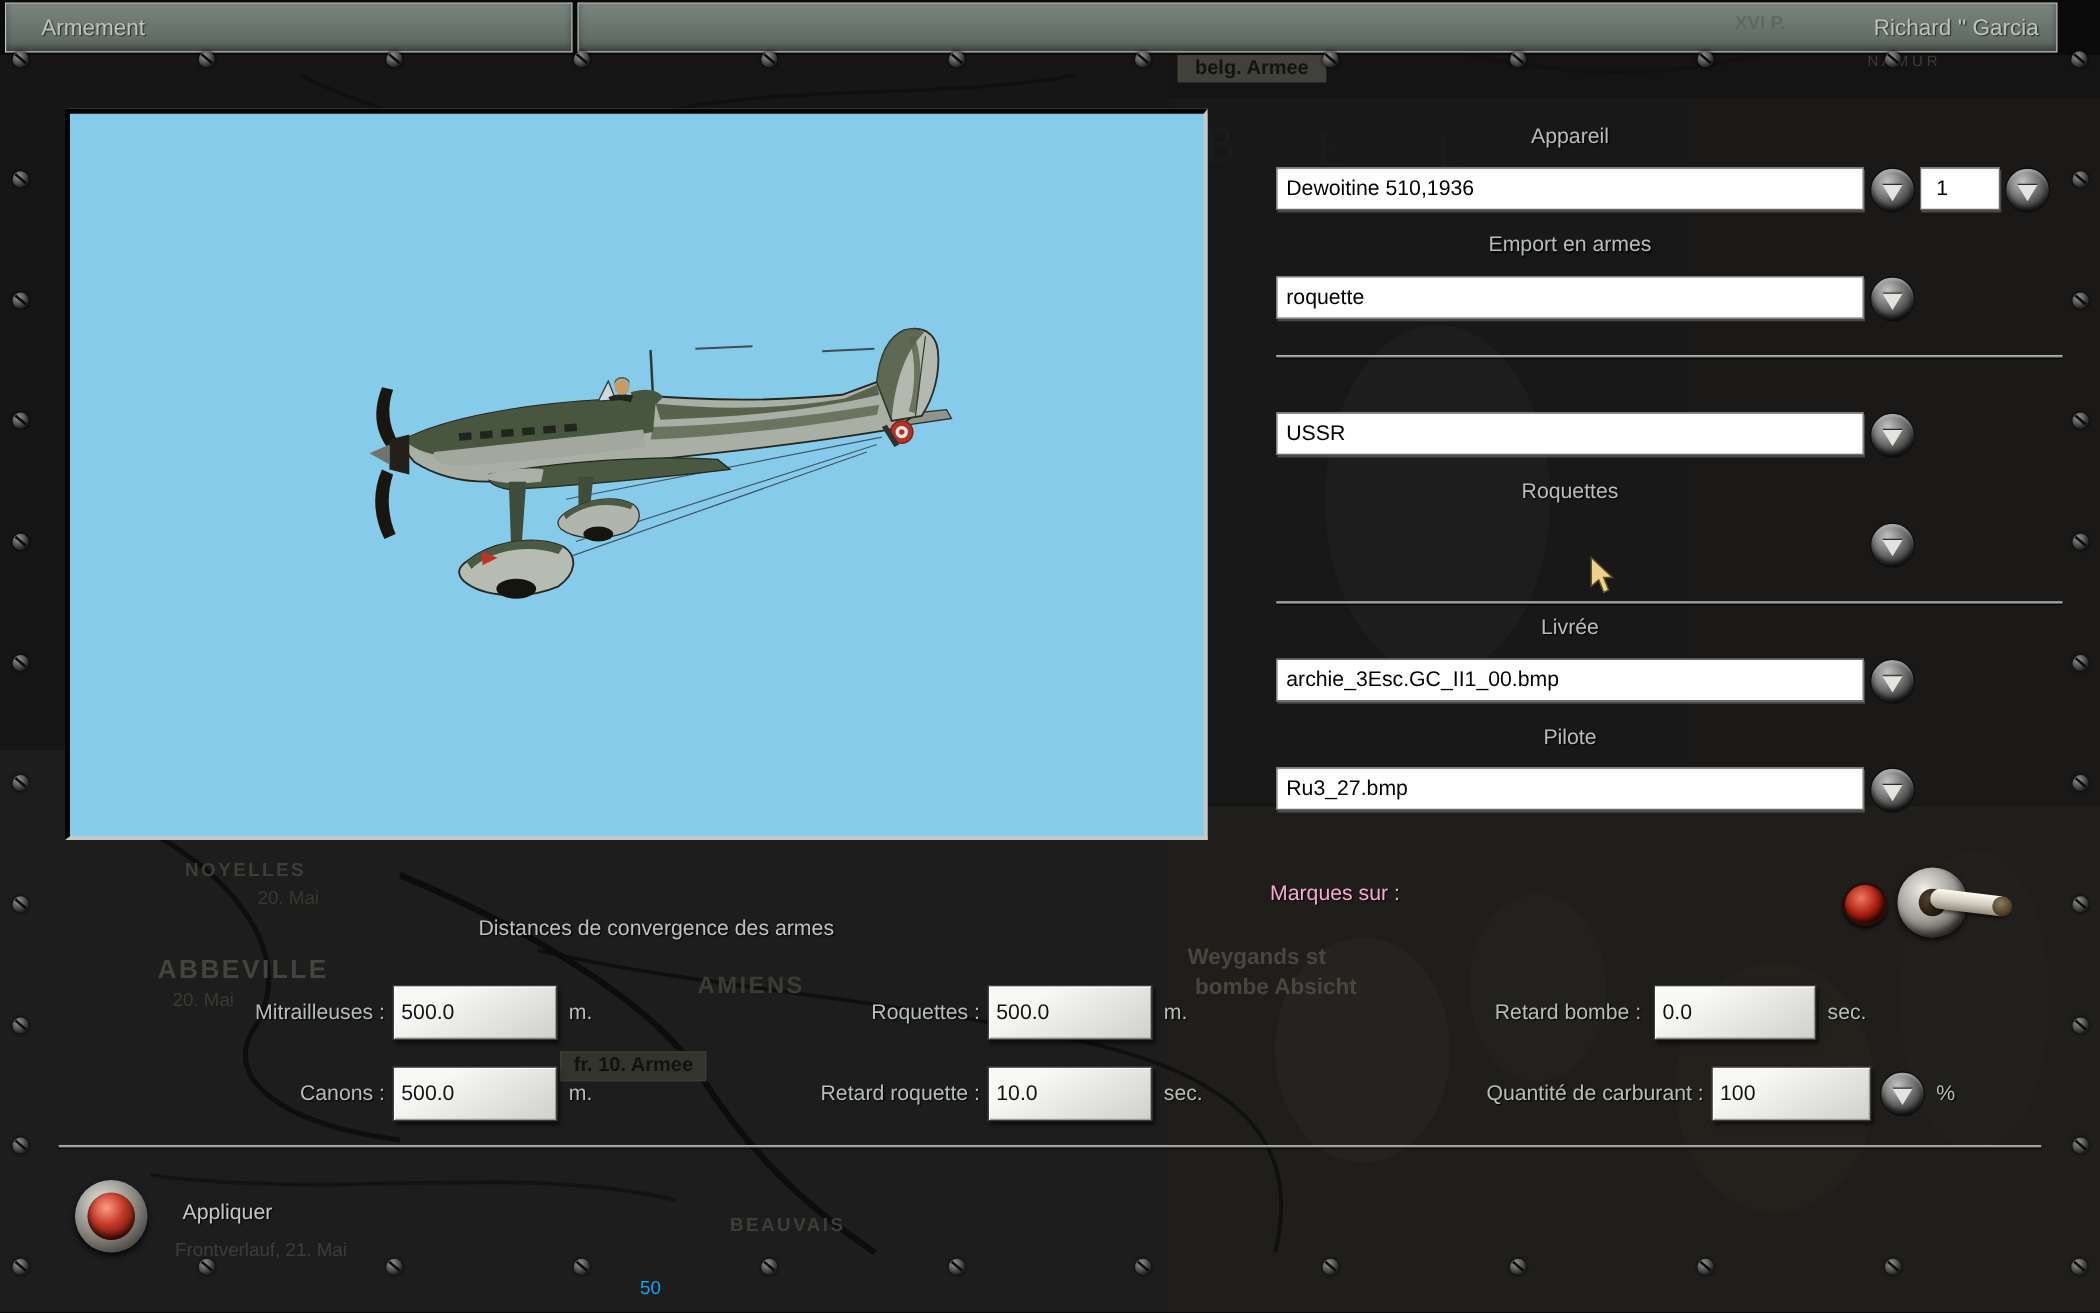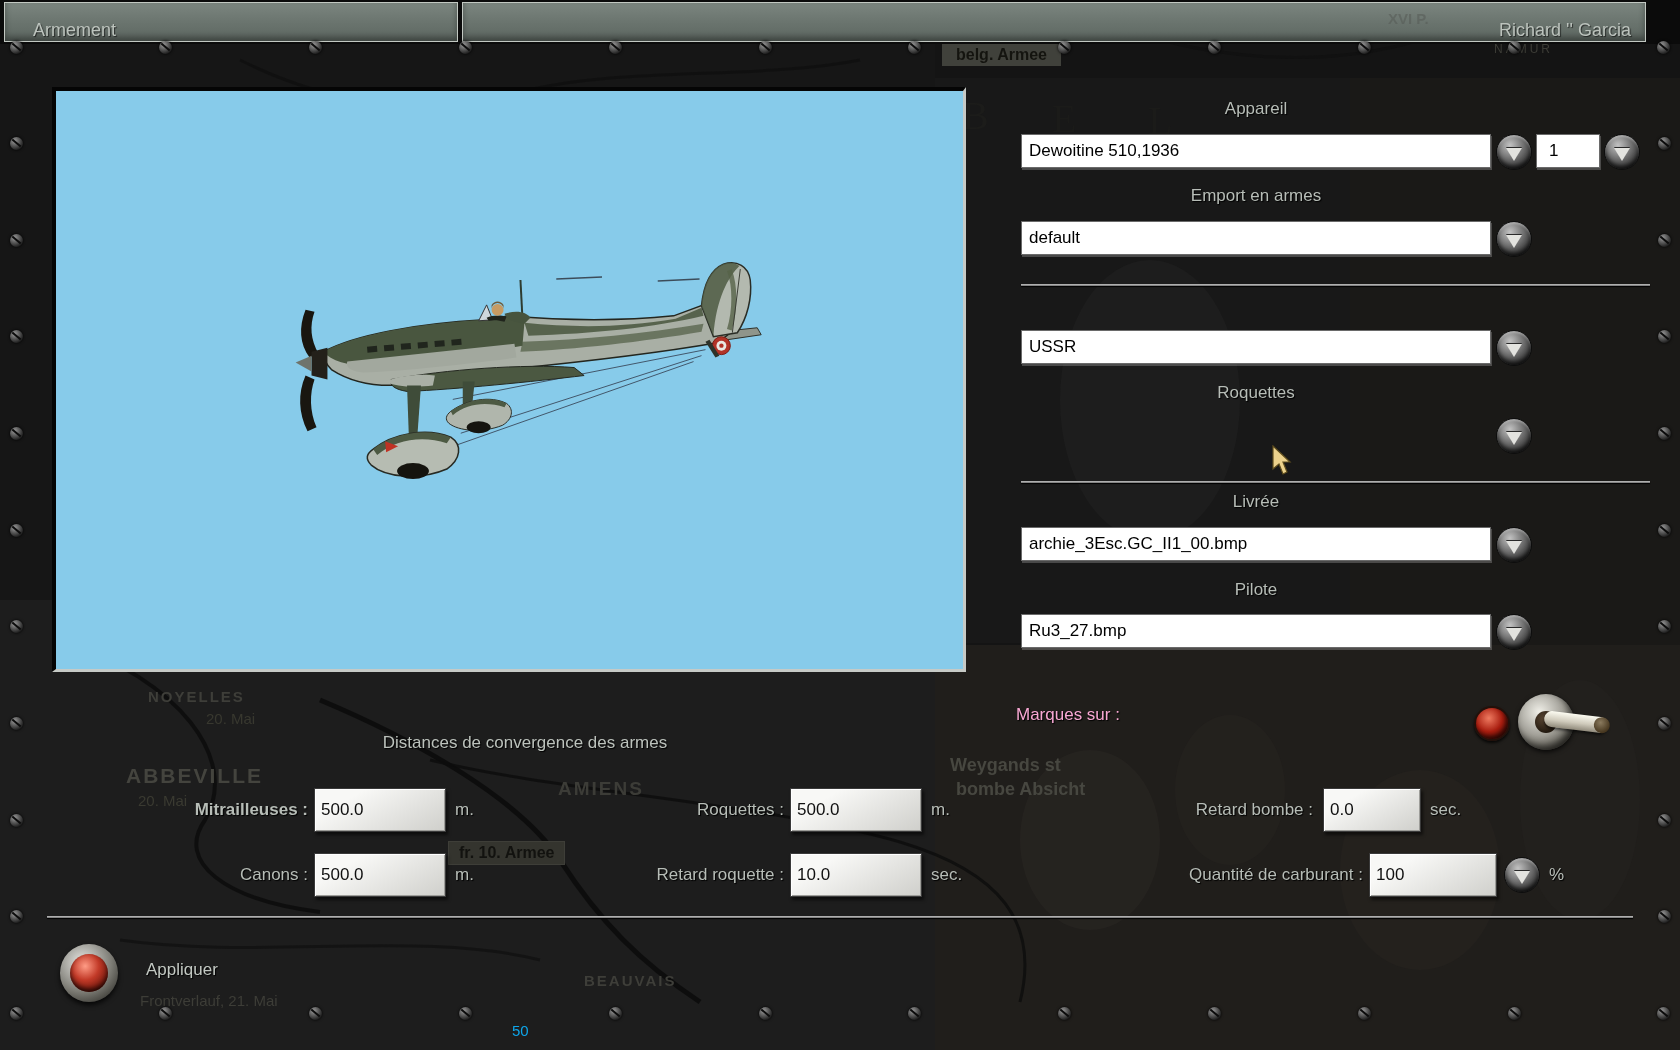--- a/index.html
+++ b/index.html
@@ -25,21 +25,21 @@
   .bg-12{left:962px;top:92px;font-family:"Liberation Serif",serif;font-size:40px;color:#1c1c1a;}
   .bg-13{left:1052px;top:95px;font-family:"Liberation Serif",serif;font-size:40px;color:#1b1b19;}
   .bg-14{left:1148px;top:97px;font-family:"Liberation Serif",serif;font-size:40px;color:#1b1b19;}
   .bg-15{left:512px;top:1022px;color:#0ea5e9;}
   .bg-16{left:1388px;top:10px;z-index:4;font-weight:bold;color:#565b56;opacity:.55;}
   
   #topbar{position:absolute;left:0;top:0;width:1680px;height:44px;background:#0b0b0b;z-index:3;}
   .tab{position:absolute;top:2px;height:40px;box-sizing:border-box;
        background:linear-gradient(180deg,#7b857f,#69736d 55%,#5d6761);
        border:1px solid #c2c8c2;box-shadow:inset 0 -4px 6px rgba(0,0,0,.35);
-       display:flex;align-items:flex-end;font-size:18px;color:#bcc3bd;
+       display:flex;align-items:center;font-size:18px;color:#bcc3bd;
        text-shadow:1px 1px 1px rgba(0,0,0,.6);}
   .tab-left{left:4px;width:454px;padding-left:28px;}
   .tab-right{left:462px;width:1184px;justify-content:flex-end;padding-right:14px;}
   
   .screw{position:absolute;width:13px;height:13px;border-radius:50%;z-index:3;
          background:radial-gradient(circle at 35% 30%,#9a9a9a,#4f4f4f 45%,#151515 80%);
          box-shadow:0 0 3px #000;}
   .screw::after{content:"";position:absolute;left:1px;top:5.5px;width:11px;height:2px;
          background:#0b0b0b;transform:rotate(40deg);}
   
@@ -84,25 +84,25 @@
   #cv-title{position:absolute;left:315px;top:733px;width:420px;text-align:center;font-size:17px;
        color:#bcc2bc;z-index:4;text-shadow:1px 1px 1px #000;}
   .cv{position:absolute;display:flex;align-items:center;height:46px;font-size:17px;color:#b7bdb7;
        z-index:4;text-shadow:1px 1px 1px #000;}
   .cv .lbl{text-align:right;}
   .cv .box{height:44px;box-sizing:border-box;margin-left:6px;padding-left:6px;
        background:linear-gradient(150deg,#f8f8f6 25%,#cfcfcb);
        border:1px solid #3a3a3a;display:flex;align-items:center;font-size:17px;color:#101010;
        text-shadow:none;box-shadow:inset 1px 1px 0 #ffffff,inset -1px -1px 0 #9d9d99,2px 3px 3px rgba(0,0,0,.55);}
   .cv .unit{margin-left:9px;}
-  #cv-mit{left:40px;top:787px;}   #cv-mit .lbl{width:268px;font-weight:bold;}   #cv-mit .box{width:132px;}
+  #cv-mit{left:40px;top:787px;}   #cv-mit .lbl{width:268px;}   #cv-mit .box{width:132px;}
   #cv-can{left:40px;top:852px;}   #cv-can .lbl{width:268px;}   #cv-can .box{width:132px;}
   #cv-roq{left:516px;top:787px;}  #cv-roq .lbl{width:268px;}   #cv-roq .box{width:132px;}
   #cv-rr{left:516px;top:852px;}   #cv-rr .lbl{width:268px;}    #cv-rr .box{width:132px;}
-  #cv-rb{left:1045px;top:787px;}  #cv-rb .lbl{width:268px;}    #cv-rb .box{width:98px;margin-left:10px;}
+  #cv-rb{left:1045px;top:787px;}  #cv-rb .lbl{width:268px;}    #cv-rb .box{width:130px;margin-left:10px;}
   #cv-carb{left:1045px;top:852px;}#cv-carb .lbl{width:318px;}  #cv-carb .box{width:128px;}
   .arrowbtn.inline{position:static;margin-left:7px;flex:none;}
   
   #apply-btn{position:absolute;left:60px;top:944px;width:58px;height:58px;border-radius:50%;z-index:4;
        background:radial-gradient(circle at 38% 32%,#e8e8e4,#7d7c75 55%,#32312c 88%);
        box-shadow:0 3px 5px rgba(0,0,0,.8);}
   #apply-btn::after{content:"";position:absolute;left:10px;top:10px;width:38px;height:38px;border-radius:50%;
        background:radial-gradient(circle at 40% 32%,#ff9c86,#c23a28 40%,#5a0d05 85%);
        box-shadow:inset 0 -3px 5px rgba(0,0,0,.7);}
   #apply-label{position:absolute;left:146px;top:960px;font-size:17px;color:#c2c8c2;z-index:4;
@@ -243,21 +243,21 @@
     </div>
   <div class="dd count" style="top:134px">
     <span>1</span>
   </div>
   <div class="arrowbtn" style="left:1604px;top:134px">
       <i class="tri"></i>
     </div>
 
   <div class="flabel" style="top:186px">Emport en armes</div>
   <div class="dd" style="top:221px">
-    <span>default</span>
+    <span>roquette</span>
   </div>
   <div class="arrowbtn" style="left:1496px;top:221px">
       <i class="tri"></i>
     </div>
 
   <div class="sep" id="sep1"></div>
 
   <div class="dd" style="top:330px">
     <span>USSR</span>
   </div>

